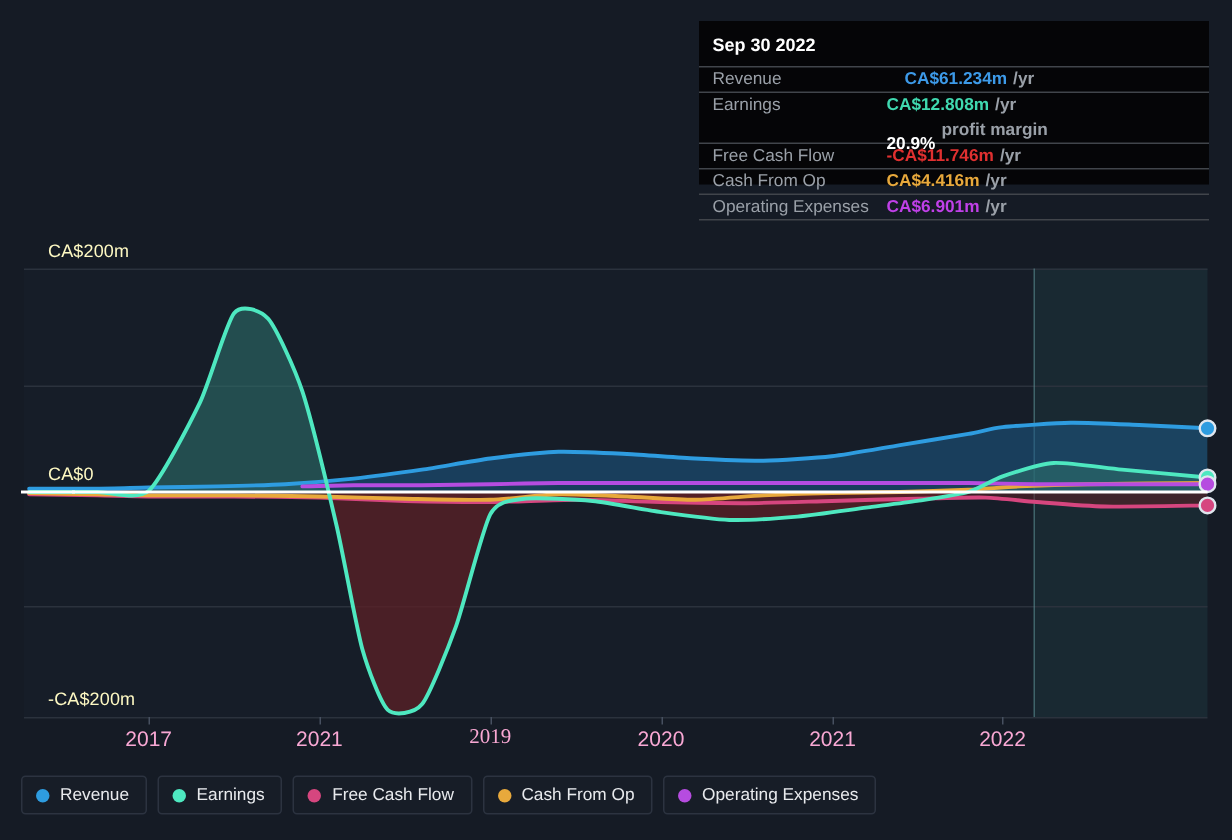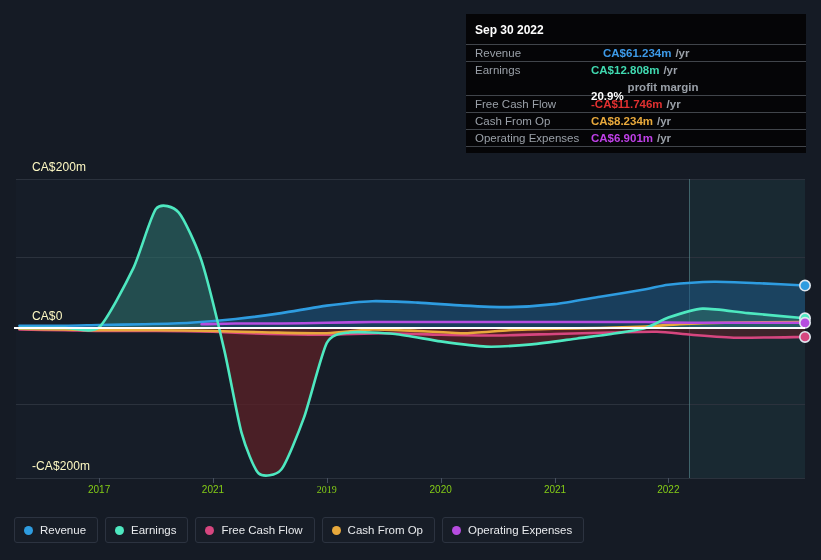--- a/index.html
+++ b/index.html
@@ -43,36 +43,36 @@
   }
 
   
   .y-label {
     position: absolute; left: 32px;
     color: #fef9c3; font-size: 12px; letter-spacing: 0.1px;
     white-space: nowrap;
   }
   .x-label {
     position: absolute; top: 484px;
-    color: #84cc16; font-size: 10px;
+    color: #f9a8d4; font-size: 14px;
     transform: translateX(-50%);
     white-space: nowrap;
   }
   .x-tick {
     position: absolute; top: 478px; width: 1px; height: 5px;
     background: #475060;
   }
 
   
   svg.series { position: absolute; left: 0; top: 0; width: 821px; height: 560px; }
 
   
   .tooltip {
     position: absolute; left: 466px; top: 14px;
-    width: 340px; height: 139px;
+    width: 340px; height: 109px;
     background: #050507;
     padding: 9px 0 0 0;
   }
   .tt-date {
     color: #ffffff; font-size: 12px; font-weight: bold;
     padding: 0 0 7px 9px;
   }
   .tt-row {
     display: flex; align-items: center;
     height: 17px;
@@ -193,21 +193,21 @@
           <span class="val" style="color: rgb(255, 255, 255); margin-top: 19px;">20.9%</span>
           <span class="unit">profit margin</span>
         </div>
         <div class="tt-row">
           <span class="lbl">Free Cash Flow</span>
           <span class="val" style="color: rgb(224, 48, 48);">-CA$11.746m</span>
           <span class="unit">/yr</span>
         </div>
         <div class="tt-row">
           <span class="lbl">Cash From Op</span>
-          <span class="val" style="color: rgb(232, 169, 60);">CA$8.234m</span>
+          <span class="val" style="color: rgb(232, 169, 60);">CA$4.416m</span>
           <span class="unit">/yr</span>
         </div>
         <div class="tt-row">
           <span class="lbl">Operating Expenses</span>
           <span class="val" style="color: rgb(192, 64, 232);">CA$6.901m</span>
           <span class="unit">/yr</span>
         </div>
         <div class="tt-spacer"></div>
       </div>
   </div>

